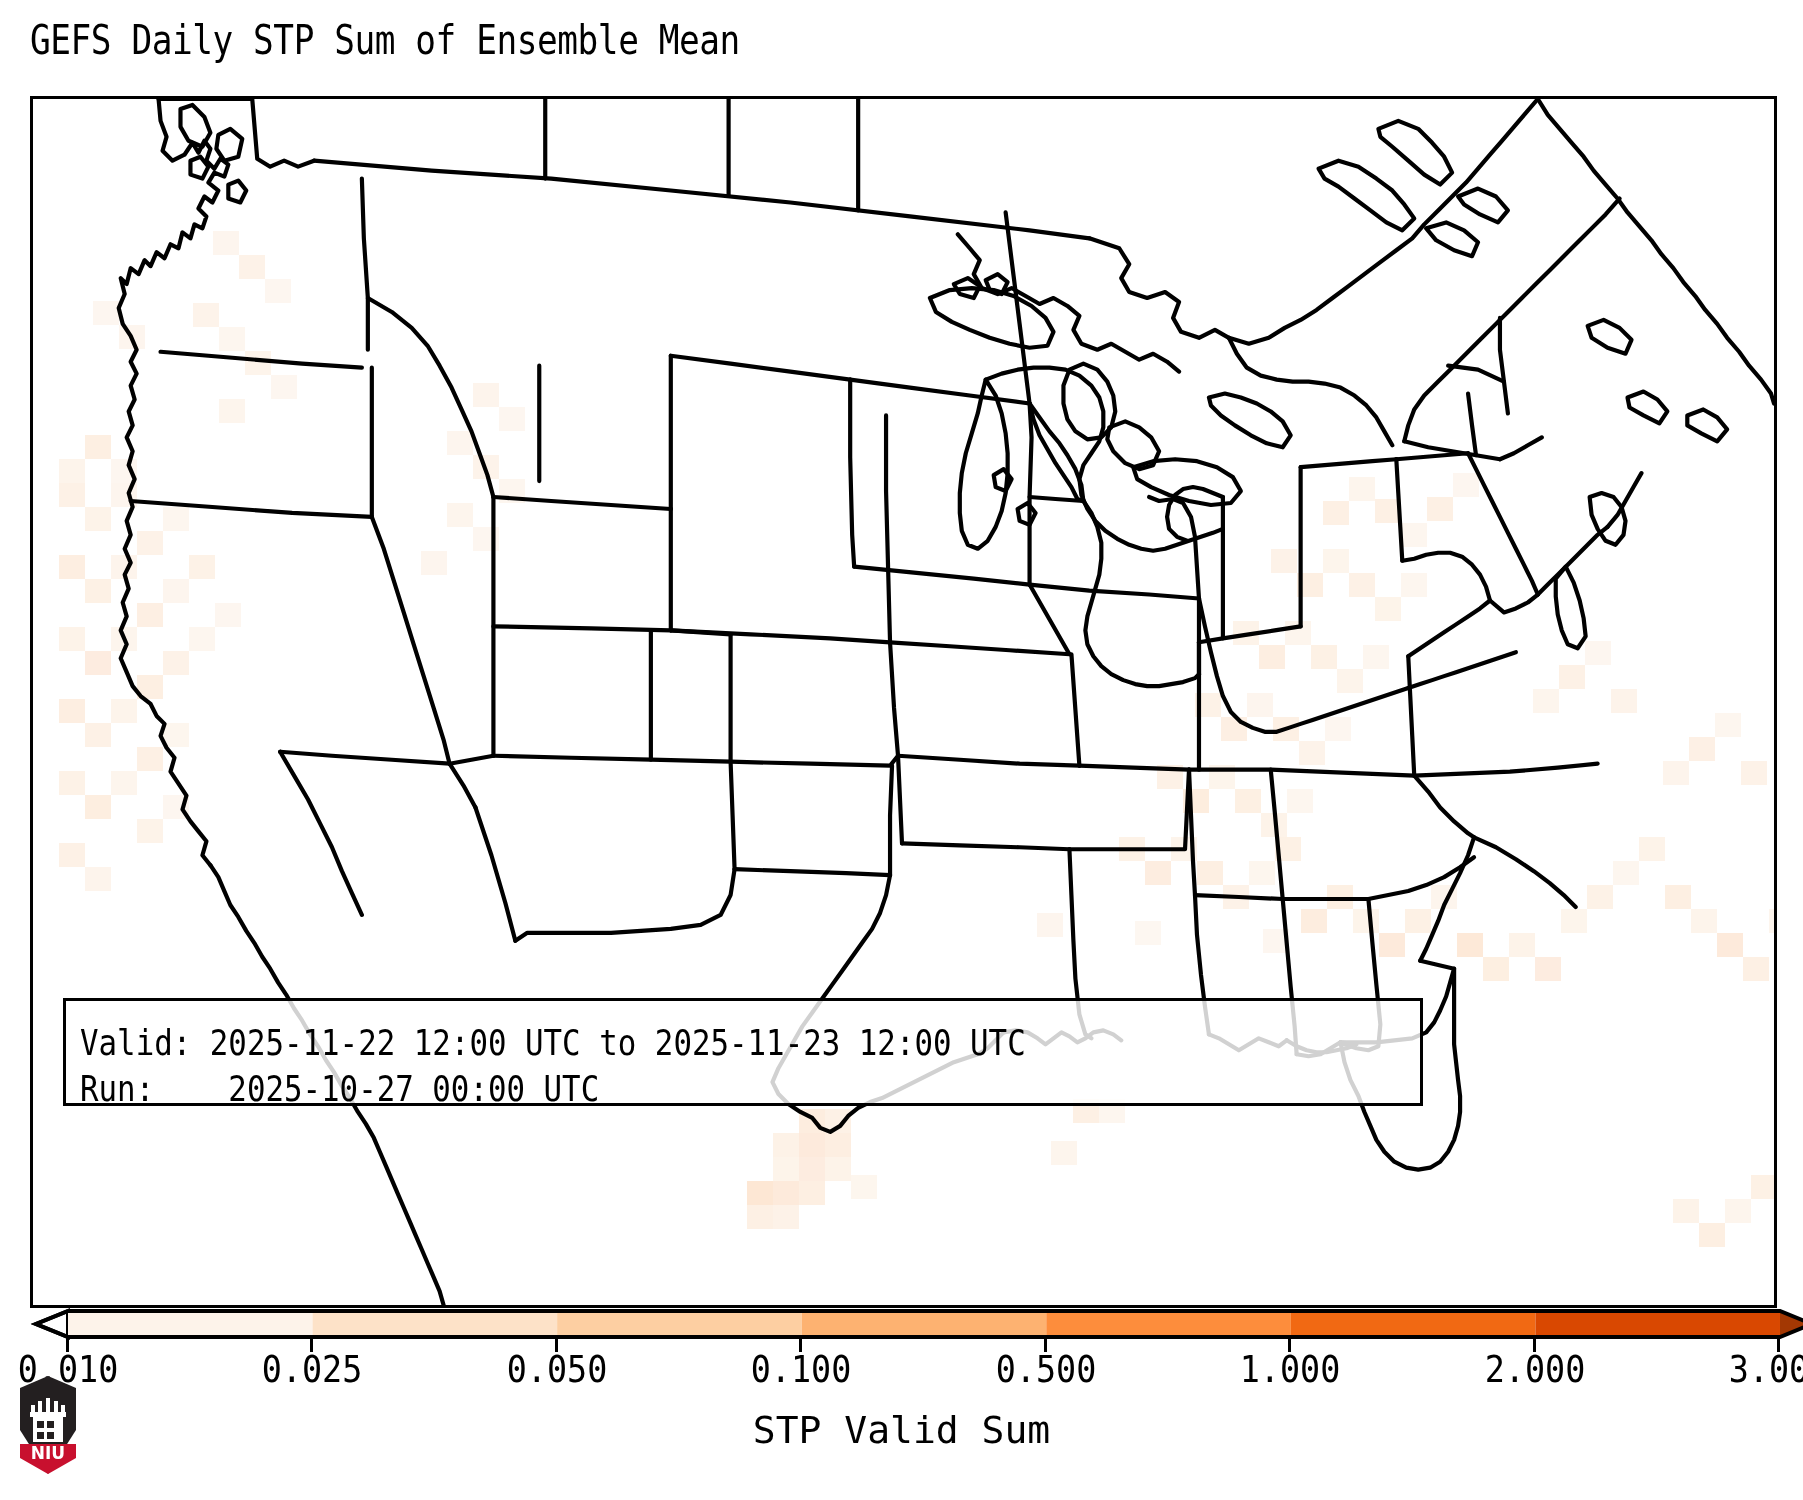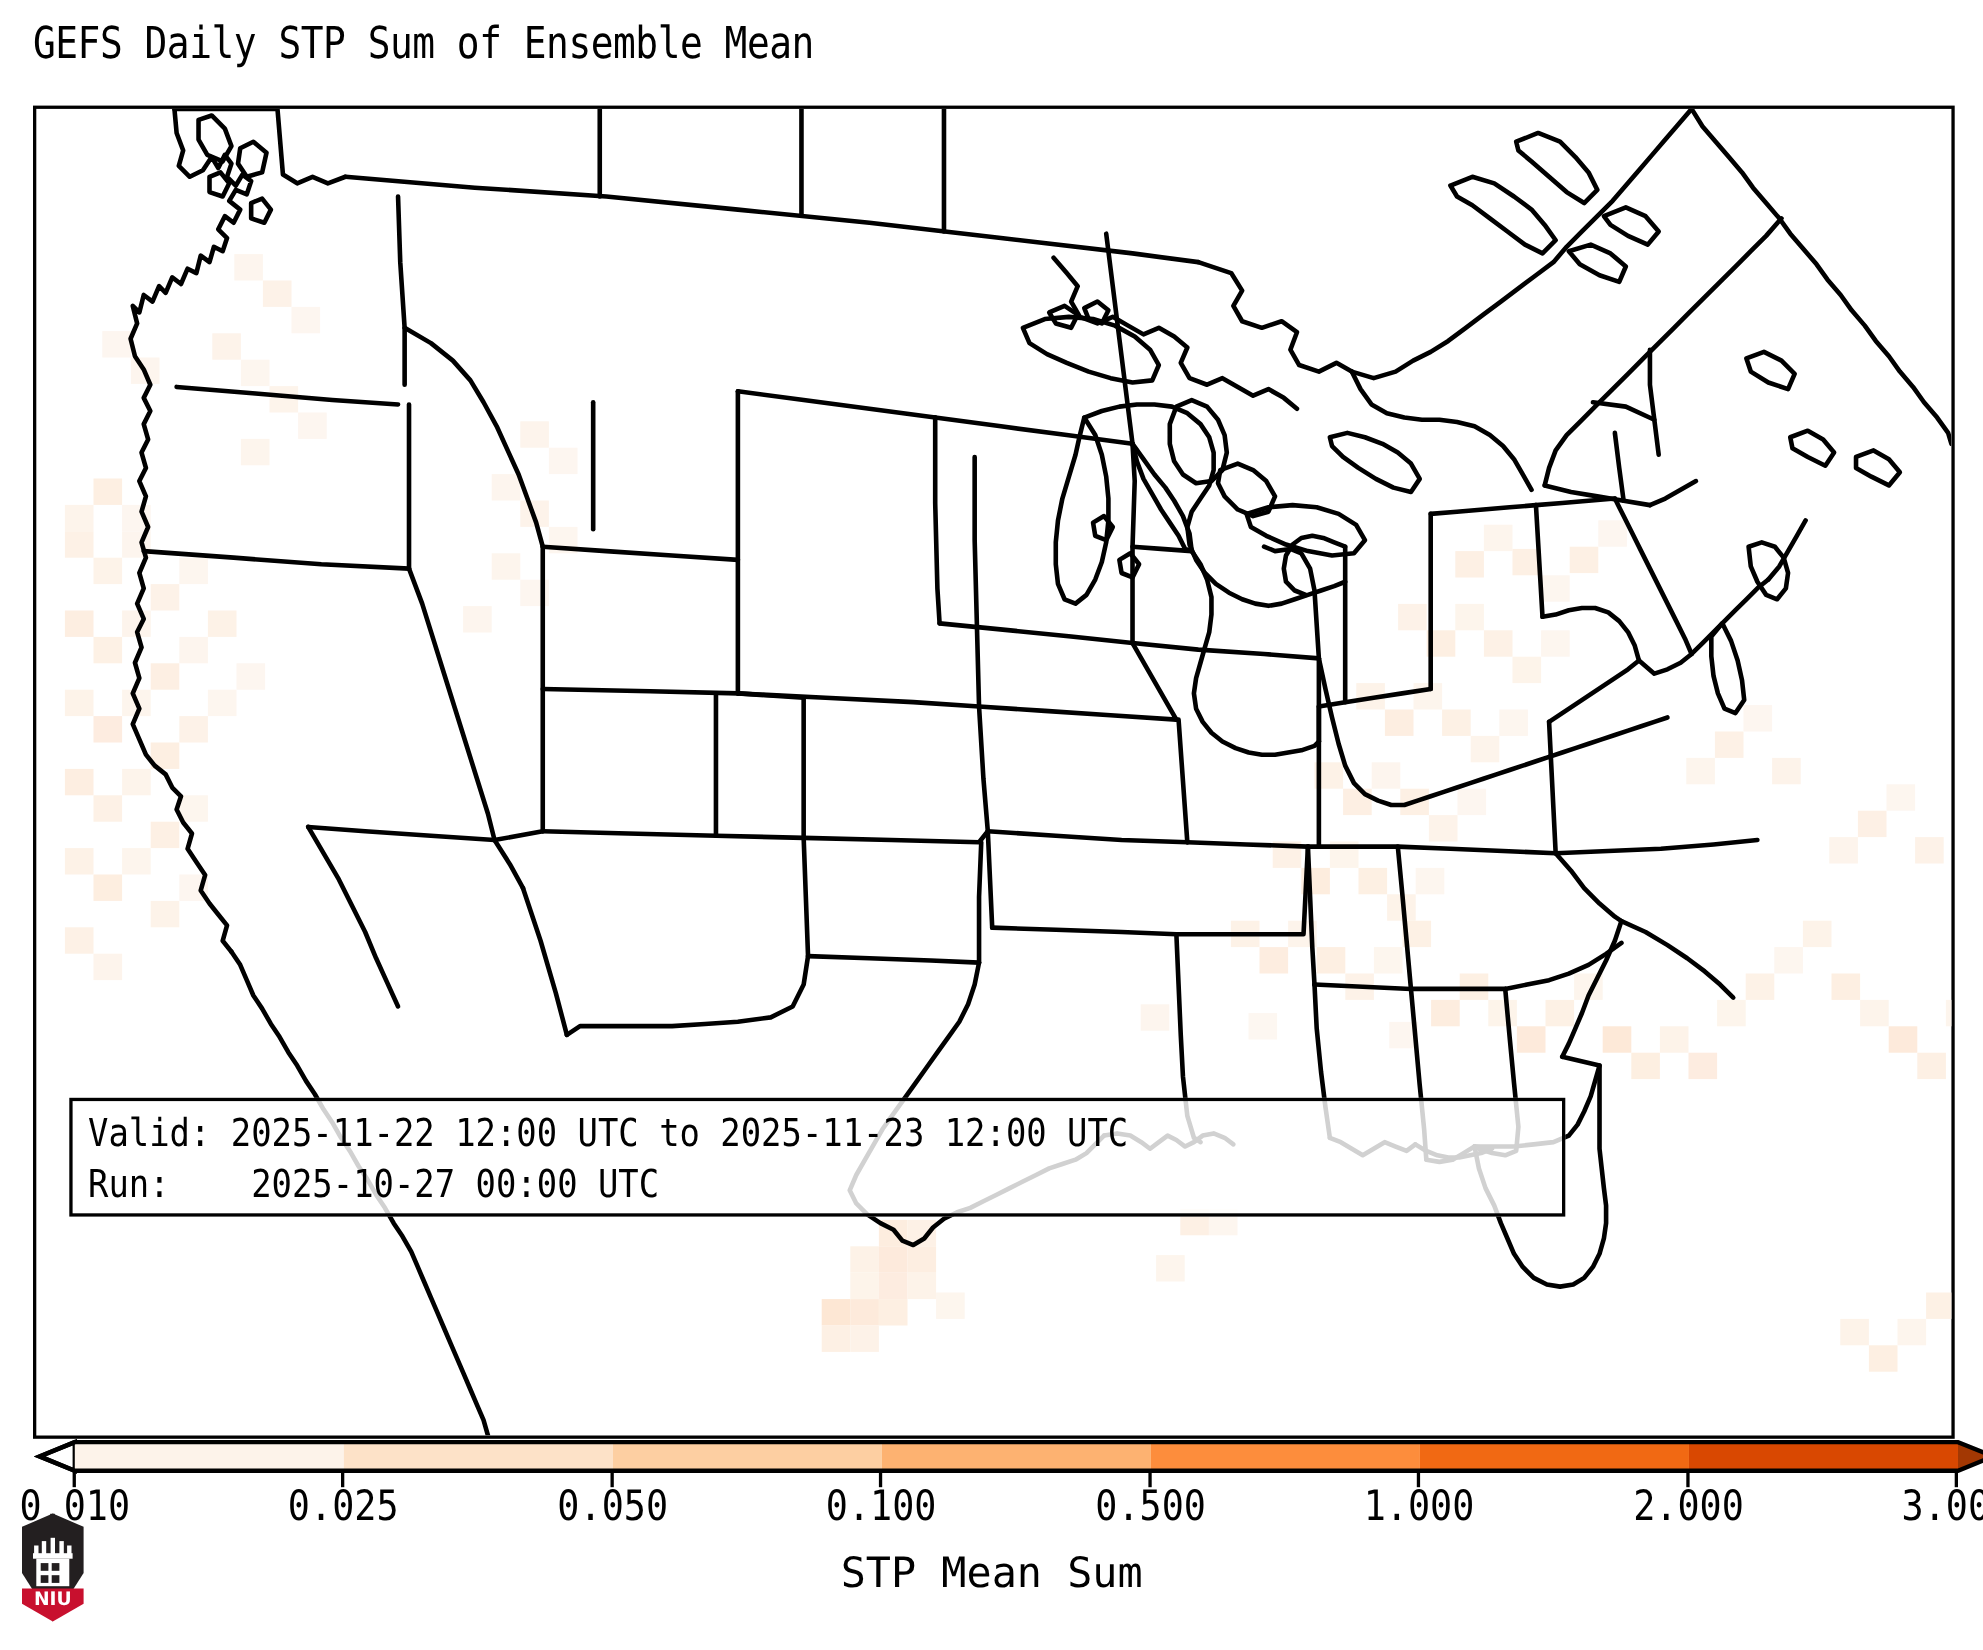--- a/index.html
+++ b/index.html
@@ -62,21 +62,21 @@
   
   #info-box {
     position: absolute;
     left: 30px;
     top: 899px;
     width: 1360px;
     height: 108px;
     border: 3px solid #000000;
     background: rgba(255,255,255,0.82);
     box-sizing: border-box;
-    padding: 7px 14px 0 14px;
+    padding: 19px 14px 0 14px;
   }
   .info-line {
     font-size: 35px;
     line-height: 46px;
     color: #000000;
     white-space: pre;
     transform: scaleX(0.88);
     transform-origin: left center;
   }
 
@@ -620,21 +620,21 @@
 
 <div class="cb-ticklabel" style="left:68px;">0.010</div>
 <div class="cb-ticklabel" style="left:312px;">0.025</div>
 <div class="cb-ticklabel" style="left:557px;">0.050</div>
 <div class="cb-ticklabel" style="left:801px;">0.100</div>
 <div class="cb-ticklabel" style="left:1046px;">0.500</div>
 <div class="cb-ticklabel" style="left:1290px;">1.000</div>
 <div class="cb-ticklabel" style="left:1535px;">2.000</div>
 <div class="cb-ticklabel" style="left:1779px;">3.000</div>
 
-<div id="colorbar-axis-label">STP Mean Sum</div>
+<div id="colorbar-axis-label">STP Valid Sum</div>
 
 <svg id="niu-logo" viewBox="0 0 64 102" preserveAspectRatio="xMidYMid meet">
 
   <path d="M4,14 L32,2 L60,14 L60,56 L32,100 L4,56 Z" fill="#231f20"></path>
 
   <g fill="#ffffff">
     <rect x="15" y="31" width="4" height="8"></rect>
     <rect x="22" y="27" width="4" height="12"></rect>
     <rect x="30" y="24" width="4" height="15"></rect>
     <rect x="38" y="27" width="4" height="12"></rect>

